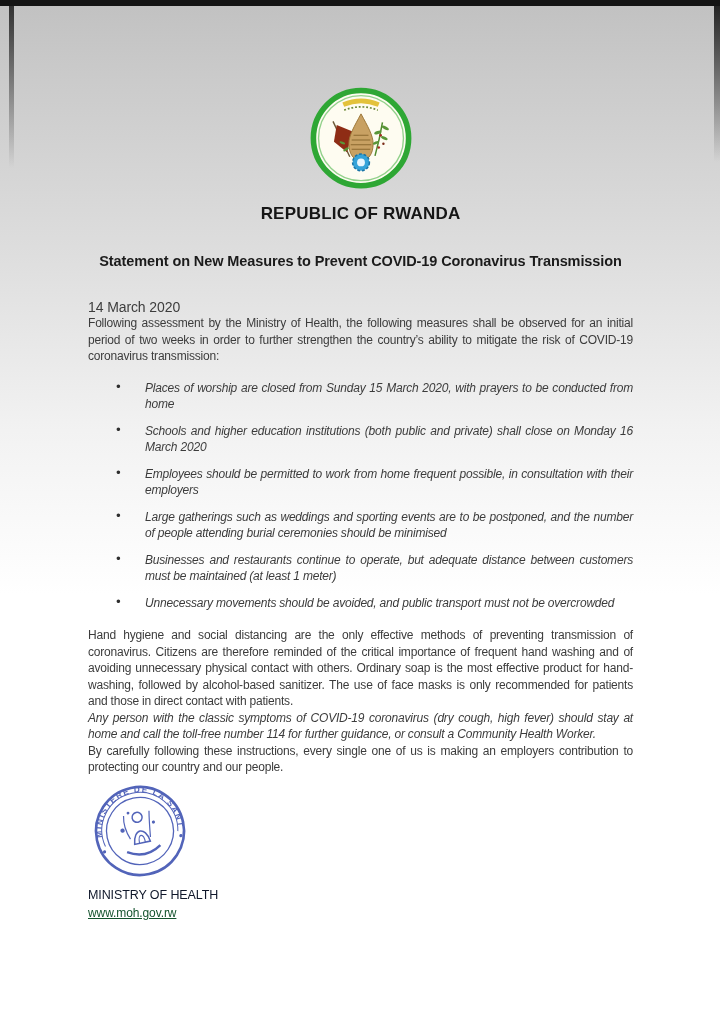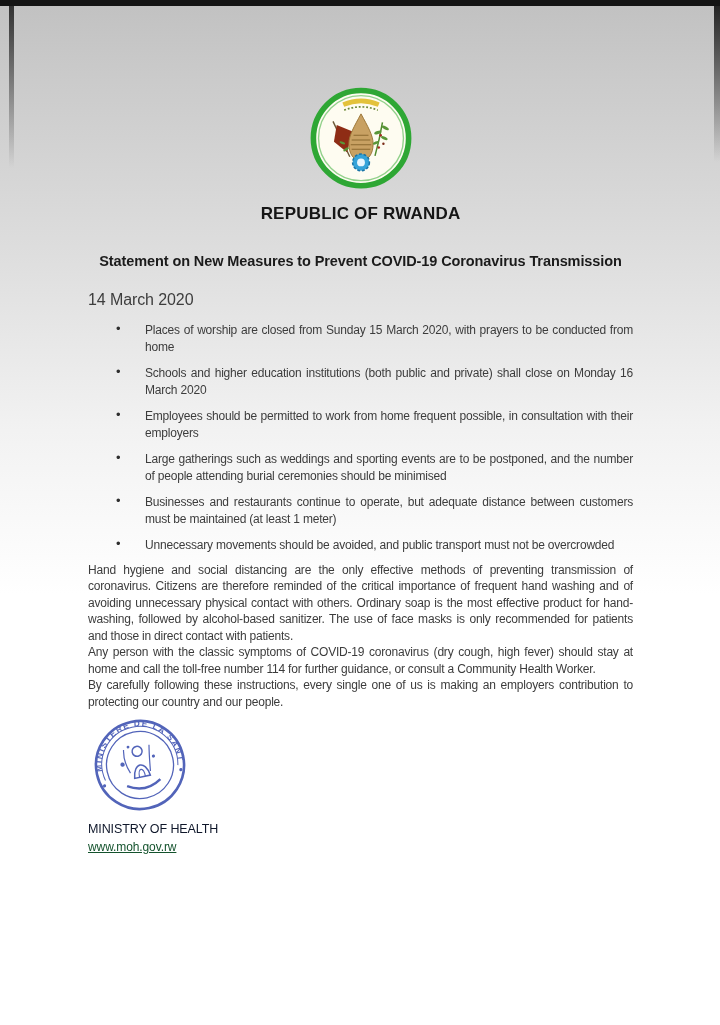--- a/index.html
+++ b/index.html
@@ -15,31 +15,31 @@
   .edge-strip-right{position:absolute;top:6px;right:0;width:6px;height:156px;
     background:linear-gradient(180deg,rgba(20,20,20,.9),rgba(20,20,20,0));}
 
   .page{position:absolute;top:0;left:0;width:720px;height:845px;padding:0 87px 0 88px;box-sizing:border-box;}
 
   .seal-wrap{width:118px;height:112px;margin:84px auto 0 auto;display:block;}
   .seal-wrap svg{display:block;width:100%;height:100%;}
 
   .country-title{margin-top:8px;text-align:center;font-size:17px;font-weight:bold;color:#161616;letter-spacing:.2px;line-height:20px;}
   .doc-title{margin-top:28px;text-align:center;font-size:14.5px;font-weight:bold;color:#1b1b1b;letter-spacing:-.1px;line-height:18px;}
-  .doc-date{margin-top:22px;font-size:16px;color:#3d3d3d;letter-spacing:-.1px;line-height:15px;}
+  .doc-date{margin-top:30px;font-size:14px;color:#3d3d3d;letter-spacing:-.1px;line-height:15px;}
 
   .body-text{font-size:12px;color:#3c3c3c;letter-spacing:-.2px;line-height:16.5px;text-align:justify;}
   p.body-text{margin:0;}
   .intro{margin-top:17px;}
-  .measures{list-style:none;margin:15px 0 0 27px;padding:0;}
+  .measures{list-style:none;margin:15px 0 0 27px;padding:0;font-style:italic;}
   .measures li{position:relative;padding-left:30px;margin-bottom:10px;}
-  .measures li:last-child{margin-bottom:8px;}
+  .measures li:last-child{margin-bottom:16px;}
   .measures li::before{content:"•";position:absolute;left:1px;top:-1px;font-size:13px;color:#2e2e2e;}
   .para-hygiene{margin-top:13px;}
-  .para-symptoms{margin-top:14px;}
+  .para-symptoms{margin-top:14px;font-style:italic;}
   .para-closing{margin-top:14px;}
 
   .stamp-wrap{width:112px;height:102px;margin:4px 0 0 -4px;}
   .stamp-wrap svg{display:block;width:100%;height:100%;}
   .ministry-name{margin-top:5px;font-size:12.5px;color:#0f172a;letter-spacing:-.1px;line-height:16px;}
   .ministry-site{display:inline-block;margin-top:3px;font-size:12px;color:#14532d;text-decoration:underline;letter-spacing:-.1px;line-height:15px;cursor:pointer;}
 </style>
 </head>
 <body>
 
@@ -86,20 +86,21 @@
       <ellipse cx="40" cy="63" rx="3.2" ry="1.3" fill="#5a9638" transform="rotate(20 40 63)"></ellipse>
     </svg>
   </div>
 
   <div class="country-title">REPUBLIC OF RWANDA</div>
 
   <div class="doc-title">Statement on New Measures to Prevent COVID-19 Coronavirus Transmission</div>
 
   <div class="doc-date">14 March 2020</div>
 
+  <p class="body-text intro">Following assessment by the Ministry of Health, the following measures shall be observed for an initial period of two weeks in order to further strengthen the country’s ability to mitigate the risk of COVID-19 coronavirus transmission:</p>
 
   <ul class="measures">
     <li class="body-text">Places of worship are closed from Sunday 15 March 2020, with prayers to be conducted from home</li>
     <li class="body-text">Schools and higher education institutions (both public and private) shall close on Monday 16 March 2020</li>
     <li class="body-text">Employees should be permitted to work from home frequent possible, in consultation with their employers</li>
     <li class="body-text">Large gatherings such as weddings and sporting events are to be postponed, and the number of people attending burial ceremonies should be minimised</li>
     <li class="body-text">Businesses and restaurants continue to operate, but adequate distance between customers must be maintained (at least 1 meter)</li>
     <li class="body-text">Unnecessary movements should be avoided, and public transport must not be overcrowded</li>
   </ul>
 

